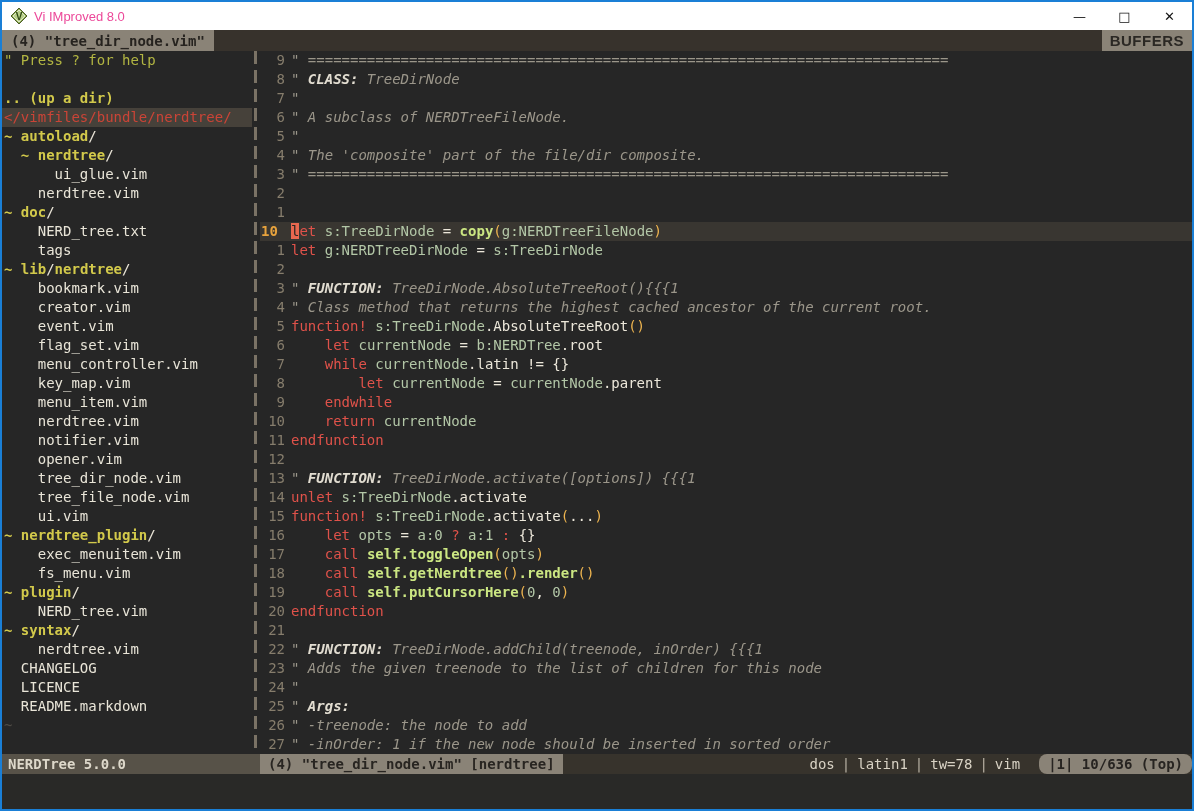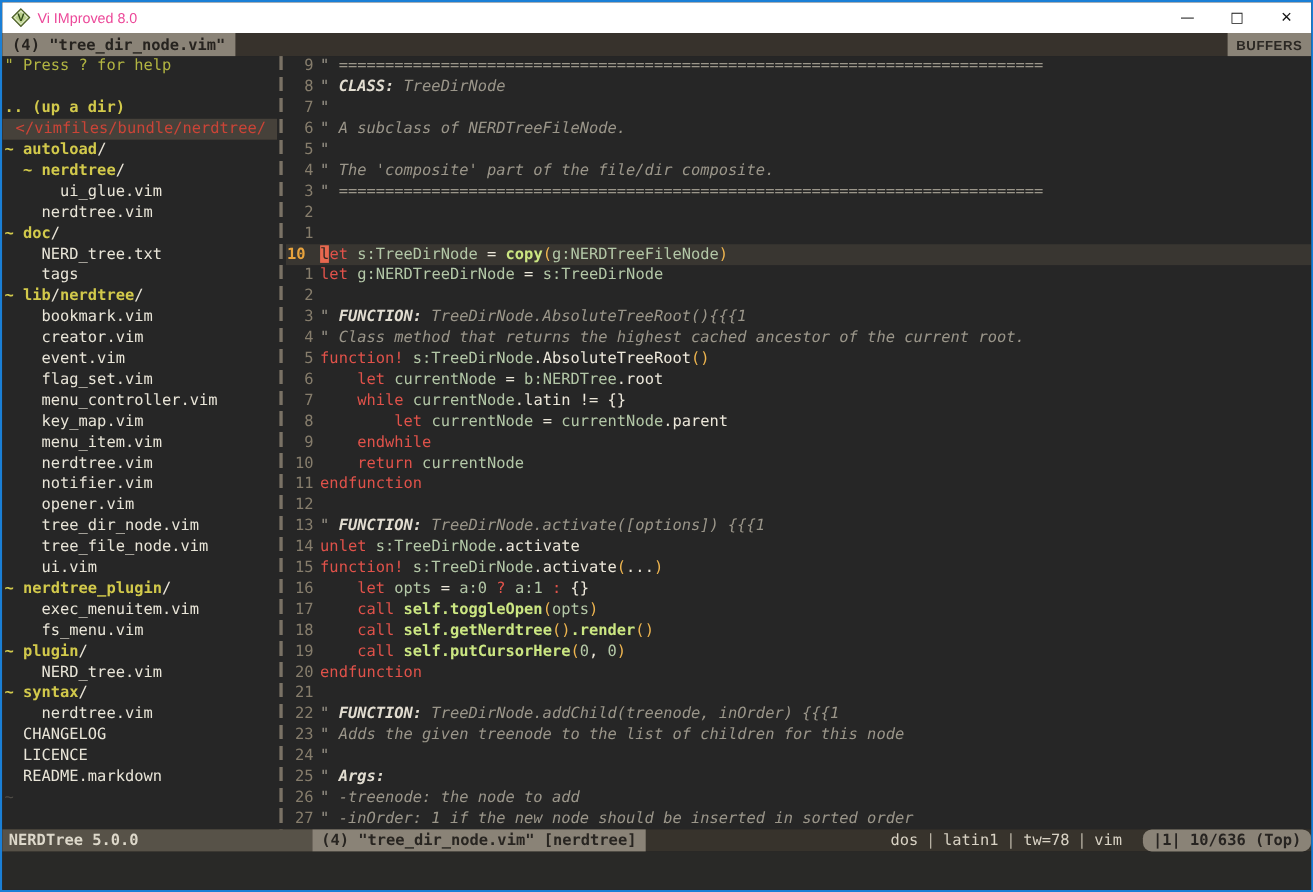--- a/index.html
+++ b/index.html
@@ -27,42 +27,42 @@
     height:21px; background:#37322c; display:flex; align-items:stretch;
     font-family:"DejaVu Sans Mono", monospace; font-size:14px;
   }
   .tab{
     background:#8a8377; color:#26231f; font-weight:bold;
     padding:0 9px; display:flex; align-items:center; white-space:pre;
   }
   .tab-fill{ flex:1; }
   .buffers{
     background:#8a8377; color:#2b2824; font-weight:bold;
-    font-family:"Liberation Sans", sans-serif; font-size:12px; letter-spacing:.5px;
+    font-family:"Liberation Sans", sans-serif; font-size:15px; letter-spacing:.5px;
     padding:0 8px; display:flex; align-items:center;
   }
 
   
   .main{ display:flex; height:703px; background:#262626; }
   .sidebar{
     width:250px; overflow:hidden; font-family:"DejaVu Sans Mono", monospace;
     font-size:14px;
   }
   .vsep{ width:8px; position:relative; }
   .vsep::before{
     content:''; position:absolute; left:2px; top:0; bottom:0; width:3px;
     background:repeating-linear-gradient(180deg,#7a7265 0 13px, transparent 13px 19px);
   }
   .editor{
     flex:1; overflow:hidden; font-family:"DejaVu Sans Mono", monospace;
     font-size:14px;
   }
   .row{ height:19px; line-height:19px; white-space:pre; display:flex; }
   .sidebar .row{ padding-left:2px; }
-  .pathrow{ background:#46413a;justify-content:center; }
+  .pathrow{ background:#46413a; }
   .cursorline{ background:#393631; }
   .num{
     flex:none; width:25px; text-align:right; margin-right:6px;
     color:#867d6c;
   }
   .cursorline .num{ text-align:left; padding-left:1px; color:#e8a33d; font-weight:bold; }
   .code{ white-space:pre; }
 
   
   .t-cm{ color:#9b968a; font-style:italic; }
@@ -81,21 +81,21 @@
   .t-file{ color:#e9e5d8; }
   .t-path{ color:#cb4437; }
   .t-nontext{ color:#4e4b45; }
 
   
   .statusline{
     height:20px; background:#37332c; display:flex; align-items:stretch;
     font-family:"DejaVu Sans Mono", monospace; font-size:14px;
   }
   .sl-nerdtree{
-    width:282px; flex:none; background:#575248; color:#ddd8ca; font-weight:bold;
+    width:258px; flex:none; background:#575248; color:#ddd8ca; font-weight:bold;
     padding-left:6px; display:flex; align-items:center;
   }
   .sl-buffer{
     background:#8a8377; color:#282521; font-weight:bold;
     padding:0 8px; display:flex; align-items:center; white-space:pre;
   }
   .sl-fill{ flex:1; }
   .sl-right{ display:flex; align-items:center; color:#d8d2c4; }
   .sl-item{ padding:0 7px; }
   .sl-sep{ color:#b7b1a3; }

